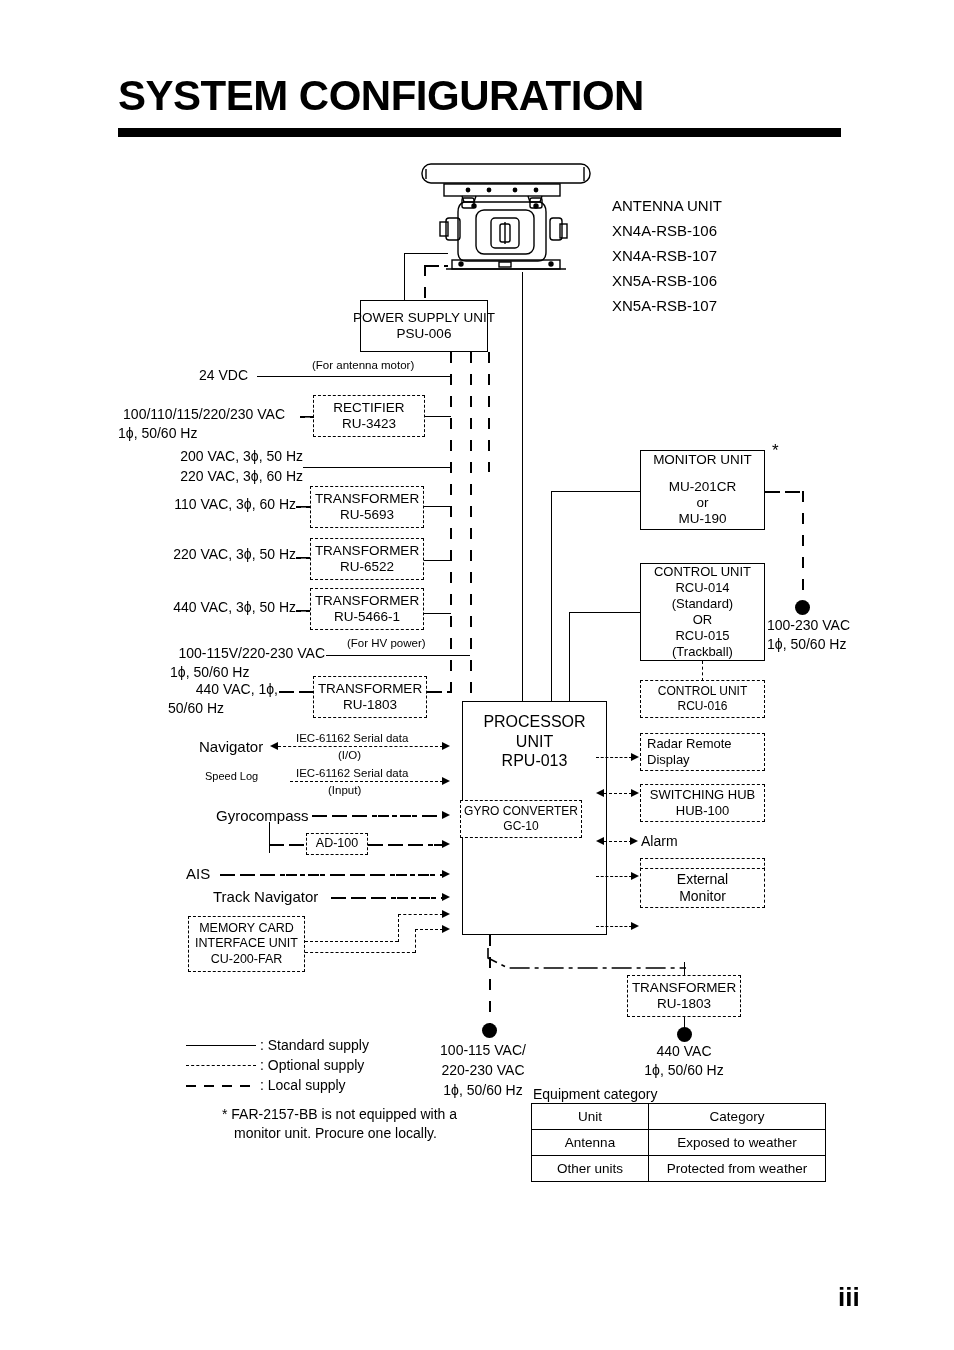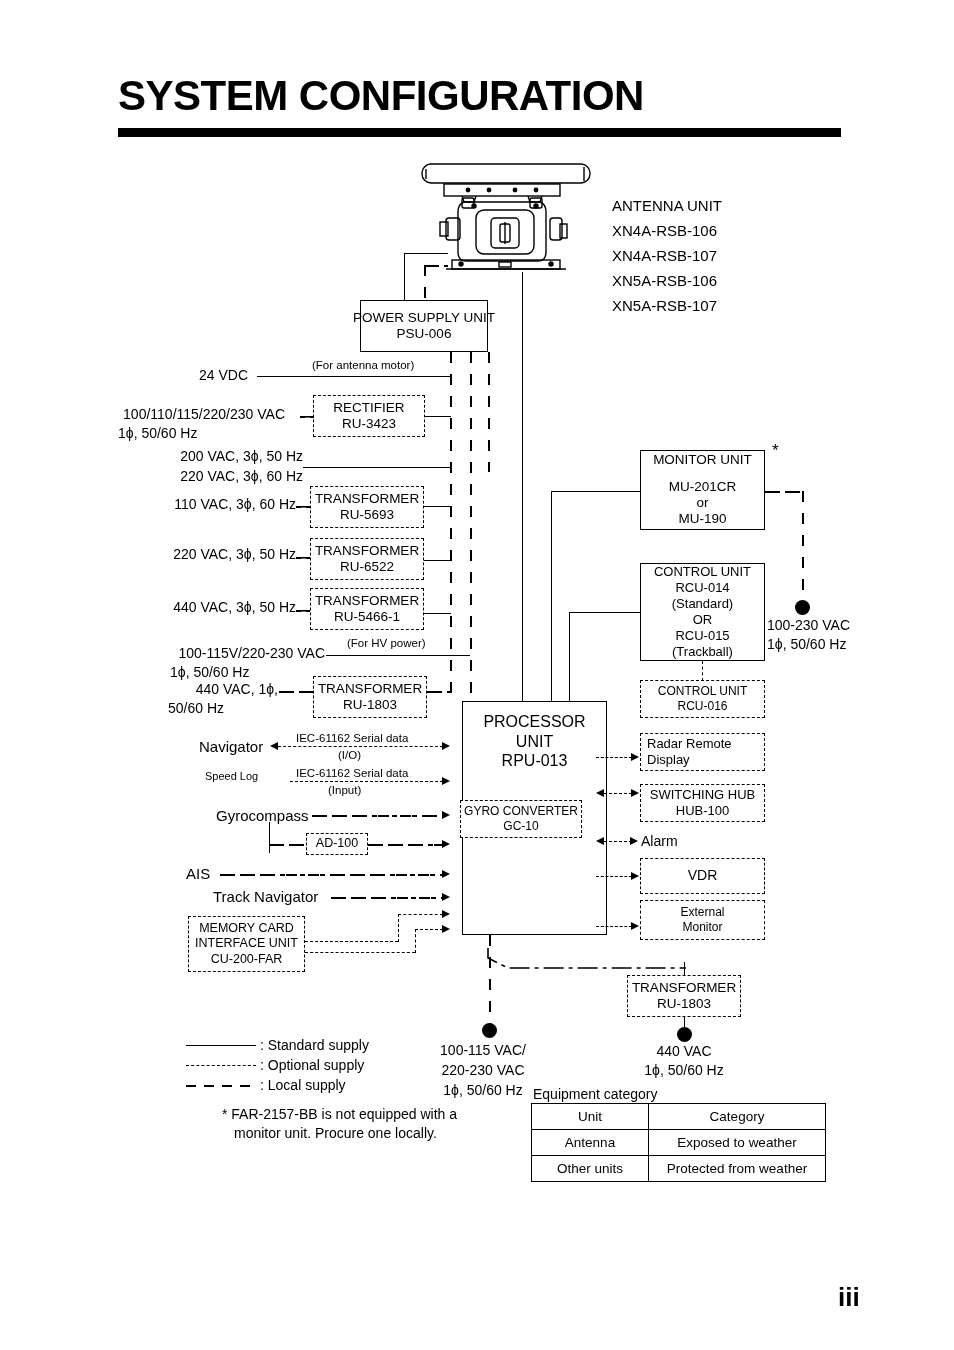--- a/index.html
+++ b/index.html
@@ -315,21 +315,21 @@
   <div class="h d" style="left:604px;top:841px;width:28px;"></div>
   <div class="ar l" style="left:596px;top:837px;"></div>
   <div class="ar r" style="left:630px;top:837px;"></div>
 
   <div class="box dash" style="left:640px;top:858px;width:125px;height:36px;font-size:14px;">
     <span class="ln">VDR</span>
   </div>
   <div class="h d" style="left:596px;top:876px;width:36px;"></div>
   <div class="ar r" style="left:631px;top:872px;"></div>
 
-  <div class="box dash" style="left:640px;top:900px;width:125px;height:40px;font-size:12px;">
+  <div class="box dash" style="left:640px;top:868px;width:125px;height:40px;font-size:14px;">
     <span class="ln">External</span>
     <span class="ln">Monitor</span>
   </div>
   <div class="h d" style="left:596px;top:926px;width:36px;"></div>
   <div class="ar r" style="left:631px;top:922px;"></div>
 
   <div class="v dc" style="left:489px;top:935px;height:92px;"></div>
   <div class="dot" style="left:482px;top:1023px;"></div>
   <div class="lbl c" style="left:398px;top:1042px;width:170px;">100-115 VAC/</div>
   <div class="lbl c" style="left:398px;top:1062px;width:170px;">220-230 VAC</div>

